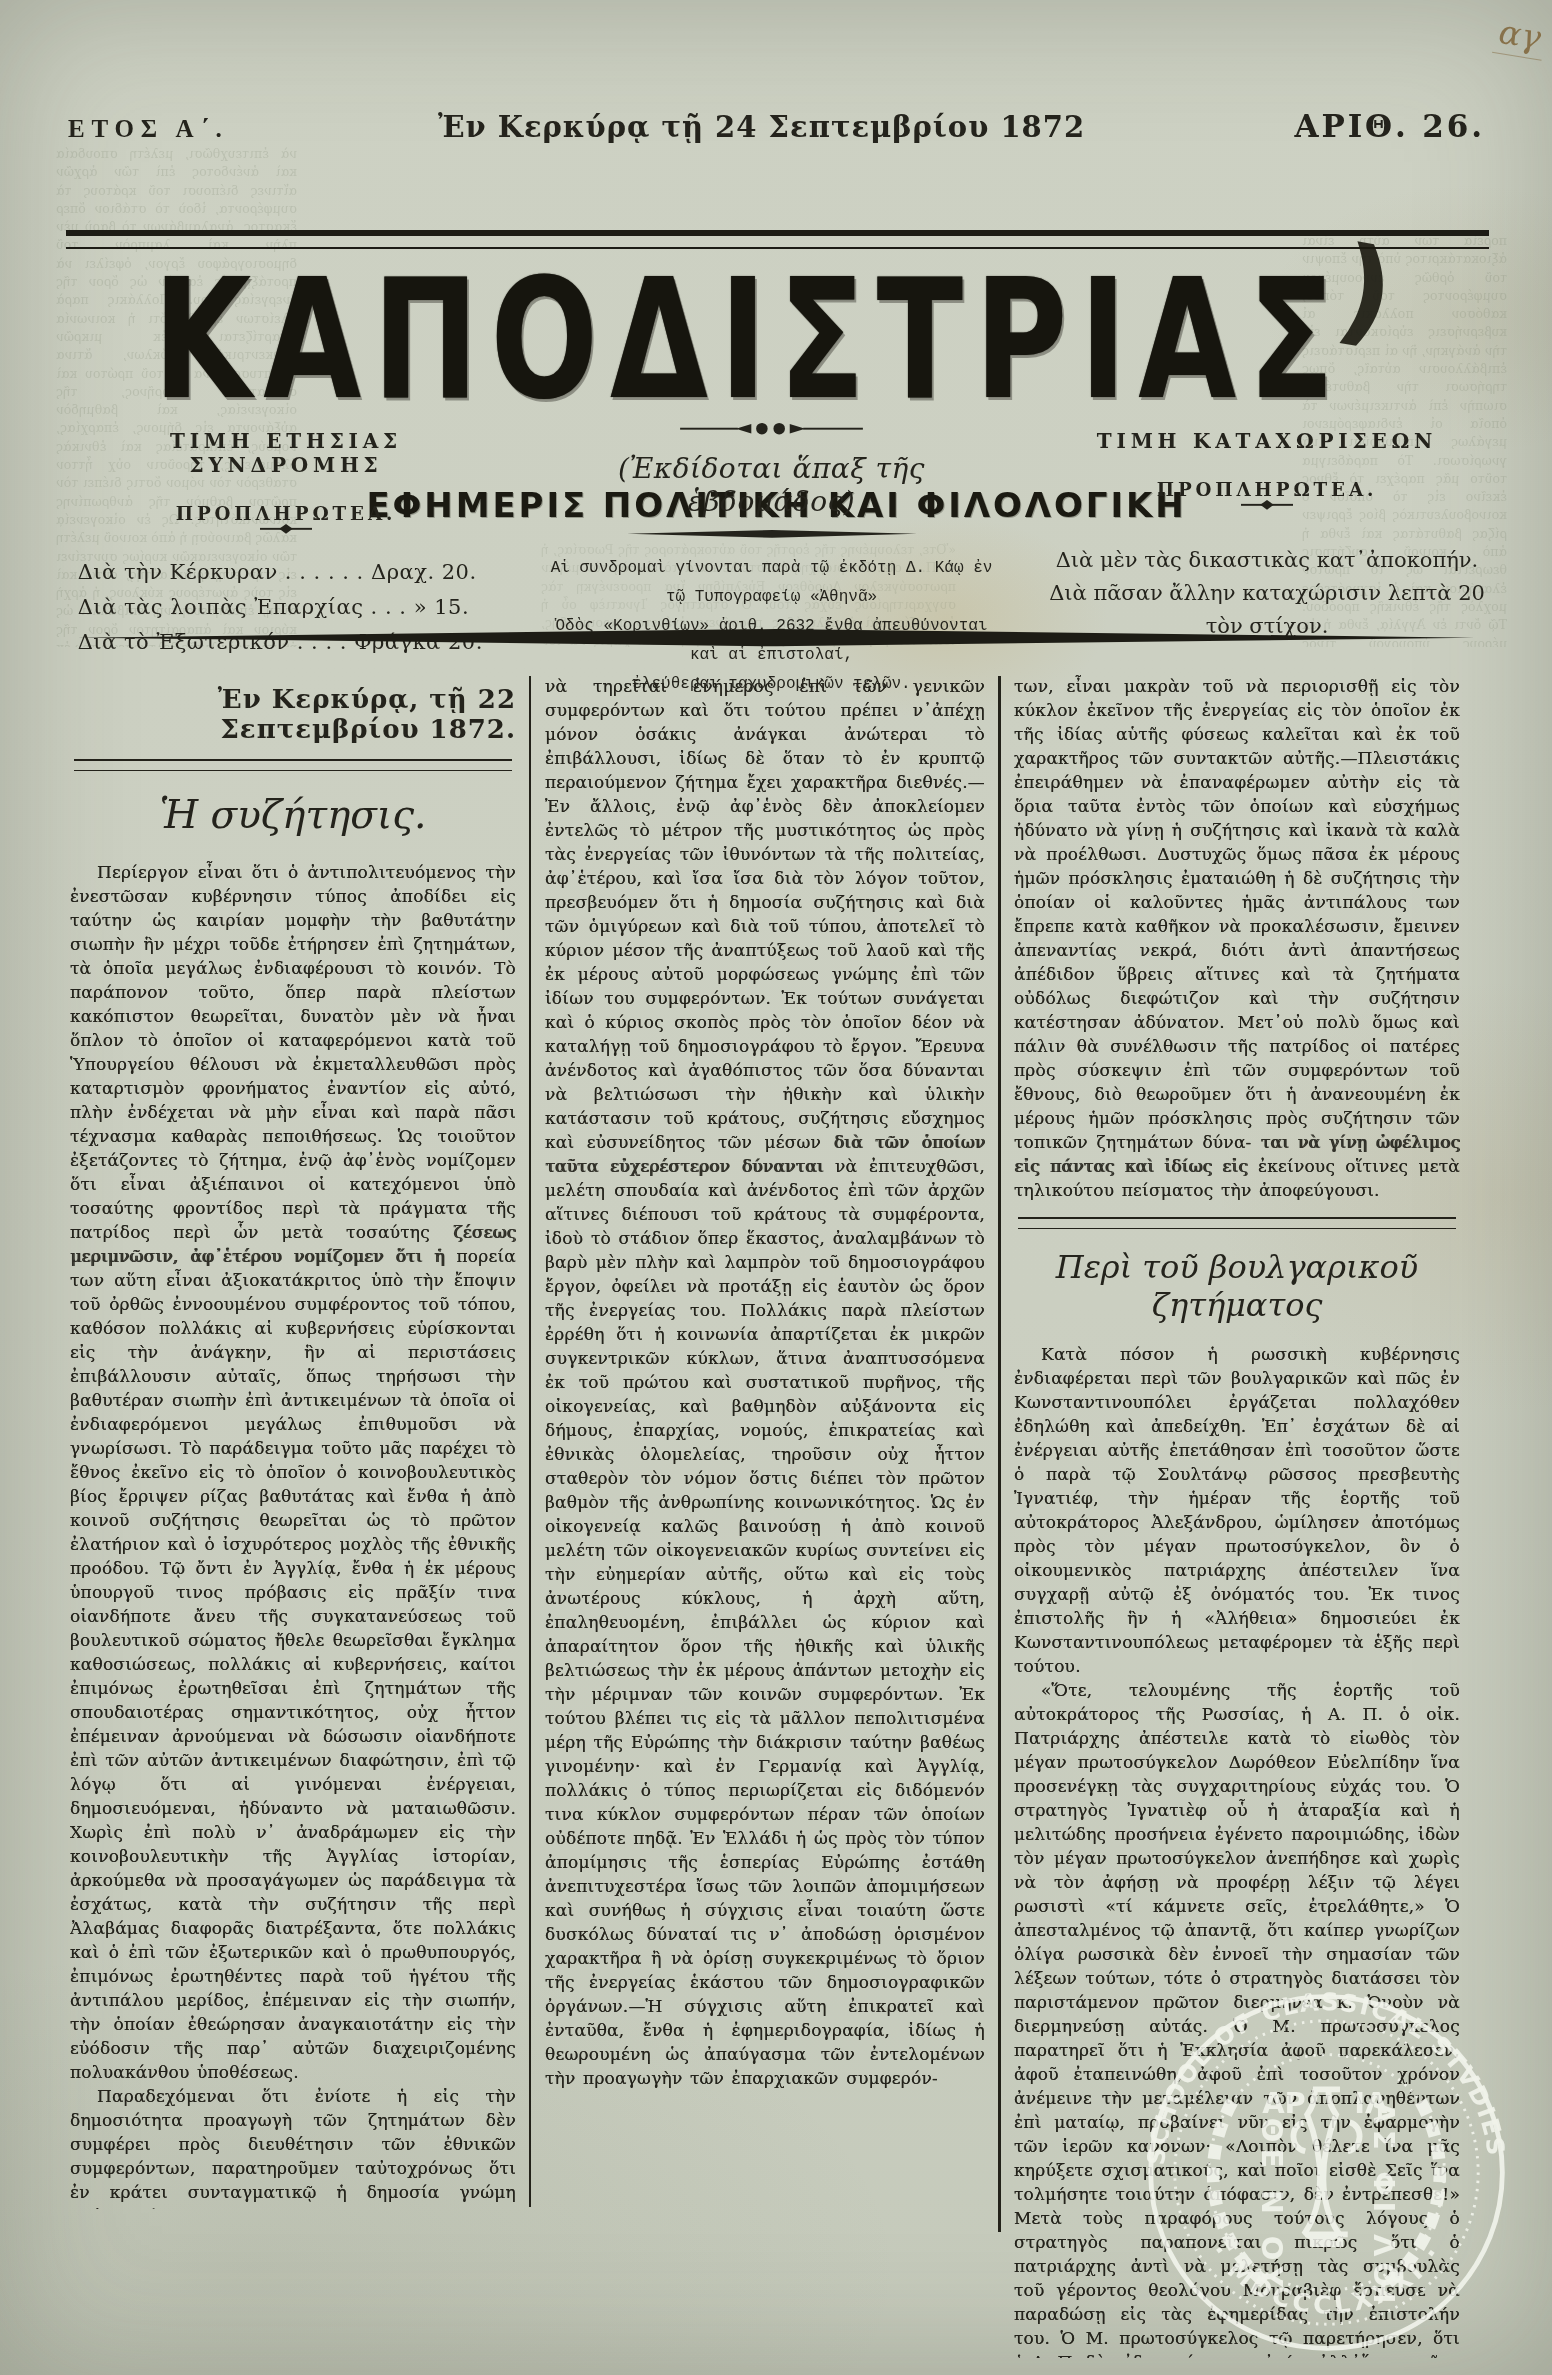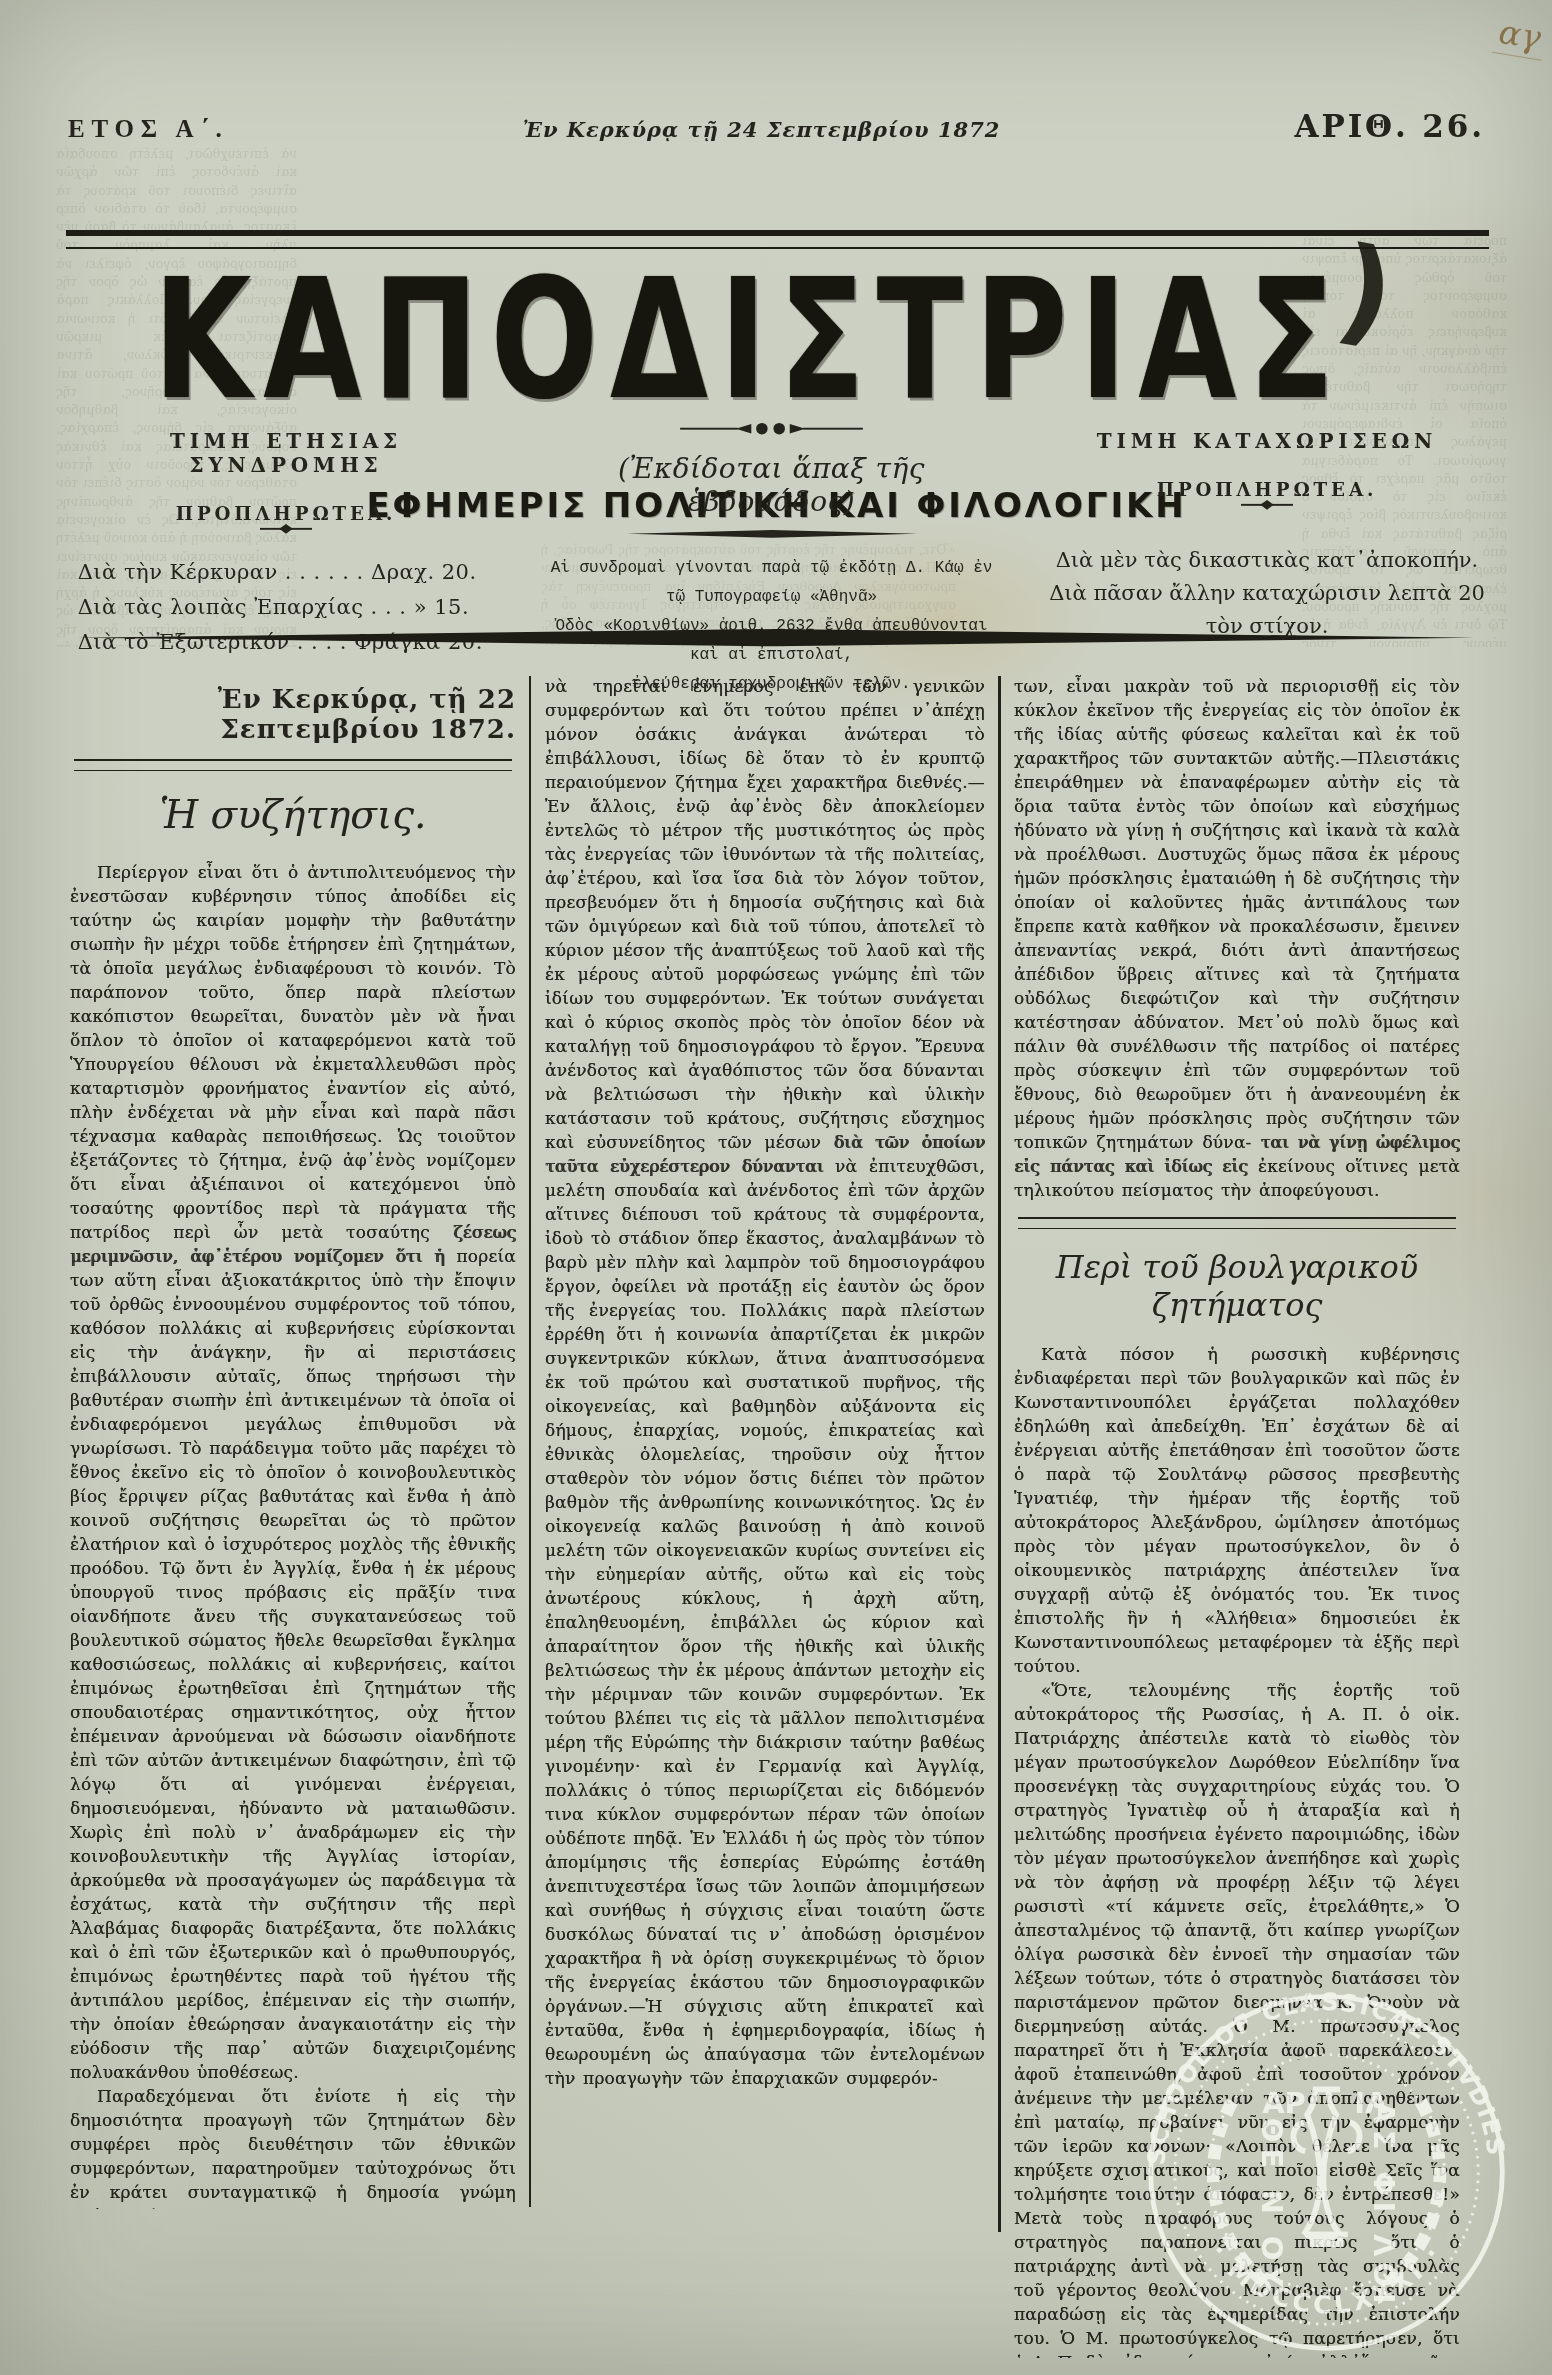--- a/index.html
+++ b/index.html
@@ -21,21 +21,21 @@
     transform:scaleX(-1);filter:blur(0.5px);pointer-events:none;
   }
   .hand-note{
     position:absolute;top:15.4px;left:1495px;font-style:italic;font-size:33px;
     color:#87714a;transform:rotate(9deg);border-bottom:1.9px solid rgba(135,113,74,.55);
     padding:0 3.9px 1.9px 3.9px;
   }
   
   .topline{position:absolute;left:68px;right:68px;top:108px;display:flex;justify-content:space-between;align-items:baseline;}
   .etos{font-weight:bold;font-size:25px;letter-spacing:6.8px;font-family:Liberation Serif, serif;}
-  .topdate{font-weight:bold;font-style:italic;font-size:21px;letter-spacing:1px;}
+  .topdate{font-weight:bold;font-size:29px;letter-spacing:1px;}
   .arith{font-weight:bold;font-size:31px;letter-spacing:2.9px;}
   .rule-a{position:absolute;left:66px;right:64px;top:230px;height:10.6px;
     border-top:6.8px solid #1d1c15;border-bottom:2.9px solid #1d1c15;}
   
   .masthead{position:absolute;left:0;right:0;top:243px;text-align:center;white-space:nowrap;}
   .masthead .title{
     display:inline-block;font-family:"DejaVu Sans",sans-serif;font-weight:bold;
     font-size:124px;letter-spacing:11.6px;color:#16150e;
     transform:scale(1.02,1.34);transform-origin:center top;
     text-shadow:1.9px 1.9px 0 rgba(22,21,14,.35), 0 0 1px rgba(22,21,14,.8);

